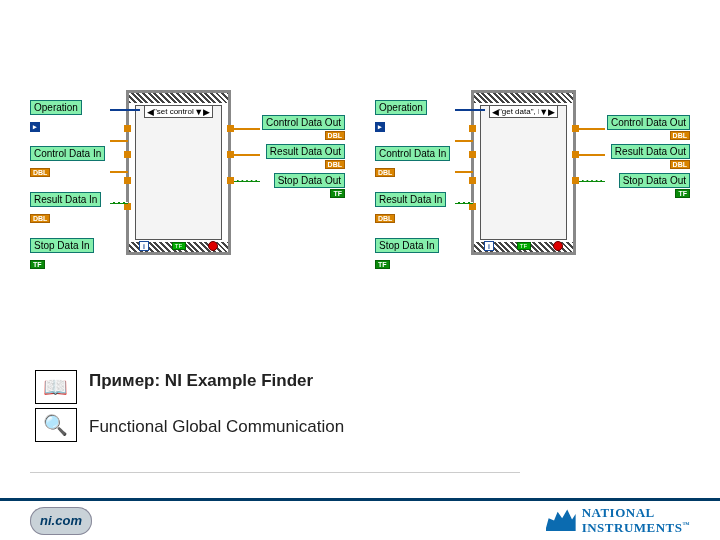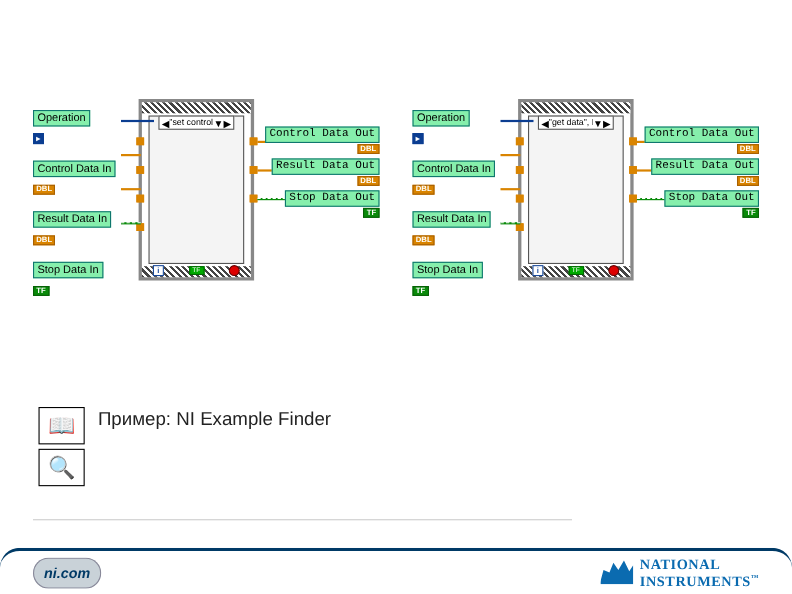--- a/index.html
+++ b/index.html
@@ -22,33 +22,33 @@
   .tf-small { width:14px; height:8px; background:#0a0; font-size:6px; color:#fff; display:inline-flex; align-items:center; justify-content:center; border:1px solid #060;}
   .term-col { position:absolute; width:80px; }
   .term-left { left:0; top:12px; }
   .term-right { right:0; top:30px; }
   .term { margin-bottom:10px; }
   .term-label { font-size:10px; border:1px solid #0f766e; background:#86efac; padding:1px 3px; display:inline-block; white-space:nowrap; }
   .type-badge { display:inline-block; font-size:7px; font-weight:bold; padding:0 2px; border:1px solid #555; margin-top:1px; }
   .t-op { background:#0b3d91; color:#fff; border-color:#0b3d91;}
   .t-dbl { background:#d98400; color:#fff; border-color:#a86000;}
   .t-tf { background:#0a8a0a; color:#fff; border-color:#066006;}
-  .term-right .term-label { float:right;font-family:Liberation Mono, monospace; }
+  .term-right .term-label { float:right; }
   .term-right .type-badge { float:right; clear:right; }
   .tunnel { position:absolute; width:7px; height:7px; border:1px solid #d98400; background:#d98400; }
   .wire { position:absolute; height:2px; }
   .w-orange{ background:#d98400;}
   .w-blue{ background:#0b3d91;}
   .w-green{ background:#0a8a0a; border-top:1px dashed #fff;}
   .tip-row { position:absolute; top:370px; left:35px; right:45px; display:flex; align-items:flex-start; gap:12px; }
   .tip-icons { display:flex; flex-direction:column; gap:4px; }
   .ico { width:42px; height:34px; border:1px solid #000; display:flex; align-items:center; justify-content:center; font-size:20px; background:#fff;}
   .tip-text { font-size:17px; line-height:1.35; color:#222; }
-  .tip-text .hdr { font-weight:normal;margin-top:13px; }
-  .footer { position:absolute; bottom:0; left:0; right:0; height:42px; border-top:3px solid #003a66; display:flex; align-items:center; justify-content:space-between; padding:0 30px; background:#fff;border-radius:18px;}
+  .tip-text .hdr { font-weight:bold;margin-top:13px; }
+  .footer { position:absolute; bottom:0; left:0; right:0; height:42px; border-top:3px solid #003a66; display:flex; align-items:center; justify-content:space-between; padding:0 30px; background:#fff;}
   .nicom { width:62px; height:28px; border-radius:14px; background:#c9d2d8; display:flex; align-items:center; justify-content:center; font-style:italic; font-weight:bold; font-size:13px; color:#003a66; box-shadow:inset 0 0 0 1px #889;}
   .ni-logo { display:flex; align-items:center; gap:6px;}
   .ni-eagle { width:30px; height:22px; background:#0b6bb0; clip-path: polygon(0 90%,10% 40%,28% 50%,40% 10%,55% 40%,72% 0,88% 45%,100% 20%,100% 100%,0 100%);}
   .ni-logo-text { font-family: Georgia, serif; font-weight:bold; font-size:13px; line-height:12px; color:#0b6bb0; letter-spacing:0.5px;}
   .rule { position:absolute; top:472px; left:30px; right:200px; height:1px; background:#ccc;}
 </style>
 </head>
 <body>
 
 <div class="slide">
@@ -172,20 +172,21 @@
   </div>
 
   <div class="tip-row">
     <div class="tip-icons">
       <div class="ico">📖</div>
       <div class="ico">🔍</div>
     </div>
     <div class="tip-text">
       <span class="hdr">Пример: NI Example Finder</span><br>
       <br>
+      <span>Functional Global Communication</span>
     </div>
   </div>
 
   <div class="rule"></div>
 
   <div class="footer">
     <div class="nicom">
         <span>ni.com</span>
       </div>
     <div class="ni-logo">

